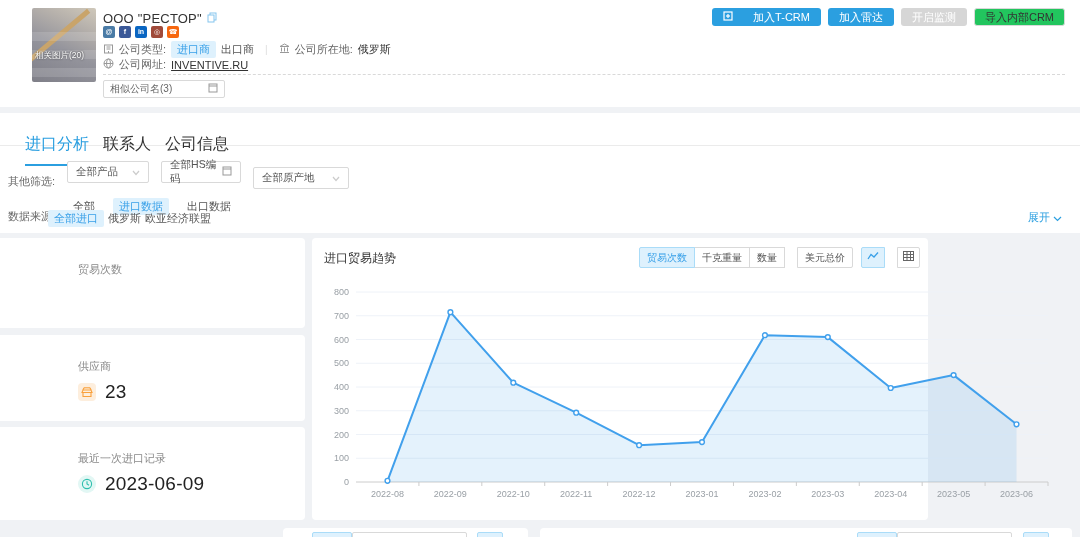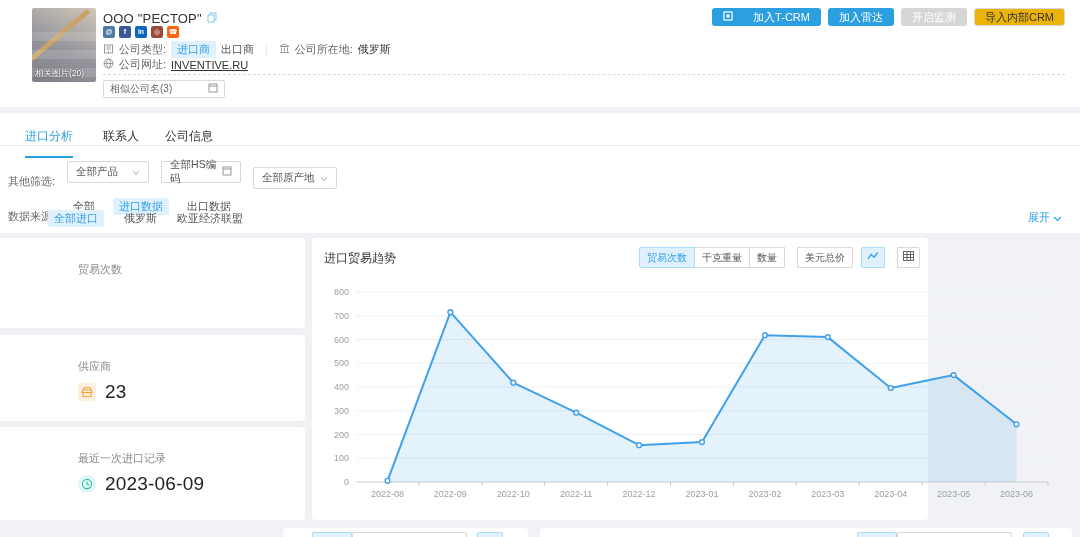--- a/index.html
+++ b/index.html
@@ -8,51 +8,51 @@
   #stage{position:relative;width:1080px;height:537px;overflow:hidden;background:#f0f2f5;}
   .abs{position:absolute;}
   .card{position:absolute;background:#fff;border-radius:4px;}
 
   
   #header-card{left:0;top:0;width:1080px;height:107px;background:#fff;}
   #company-photo{left:32px;top:8px;width:64px;height:74px;border-radius:2px;overflow:hidden;
     background:linear-gradient(205deg,#cfc8ba 0%,#b5b0ab 25%,#94949c 55%,#7f7f88 100%);}
   #company-photo .step{position:absolute;left:0;width:100%;height:9px;background:rgba(255,255,255,.14);}
   #company-photo .rail{position:absolute;width:80px;height:5px;background:#c9a express;background:#c9a46a;transform:rotate(-40deg);left:-14px;top:26px;}
-  #photo-label{position:absolute;left:0;right:0;bottom:2px;text-align:left;padding-left:3px;color:#fff;font-size:8.5px;text-shadow:0 0 2px rgba(0,0,0,.8);}
+  #photo-label{position:absolute;left:0;right:0;bottom:20px;text-align:left;padding-left:3px;color:#fff;font-size:8.5px;text-shadow:0 0 2px rgba(0,0,0,.8);}
   #company-name-row{left:103px;top:9px;display:flex;align-items:center;gap:5px;}
   #company-name{font-size:13px;color:#333;letter-spacing:.2px;}
   .sicon{width:12px;height:12px;border-radius:2px;color:#fff;font-size:7px;line-height:12px;text-align:center;font-weight:bold;display:inline-block;}
   #social-row{left:103px;top:26px;display:flex;gap:4px;}
   .info-row{left:103px;display:flex;align-items:center;gap:5px;font-size:11px;color:#666;}
   .info-val{color:#333;}
   .tag{background:#def1fd;color:#38a0e8;padding:1px 6px;border-radius:2px;font-size:11px;}
   .plain-opt{color:#555;font-size:11px;}
   .vdiv{color:#ddd;margin:0 6px;font-size:10px;}
   #dashed-sep{left:103px;top:74px;width:962px;border-top:1px dashed #d9d9d9;height:0;}
   #similar-box{left:103px;top:80px;width:122px;height:18px;border:1px solid #d9d9d9;border-radius:2px;
     display:flex;align-items:center;justify-content:space-between;padding:0 6px;font-size:10px;color:#666;background:#fff;cursor:pointer;}
   #header-actions{top:8px;right:15px;display:flex;gap:7px;}
   .btn{height:16px;font-size:11px;border-radius:3px;display:flex;align-items:center;gap:20px;padding:8px 10px;cursor:pointer;border:1px solid transparent;white-space:nowrap;}
   .btn.primary{background:#2b9fe0;color:#fff;}
   .btn.disabled{background:#d6d6d6;color:#fff;}
-  .btn.default{background:#eab308;border-color:#d9d9d9;color:#333;}
+  .btn.default{background:#22c55e;border-color:#d9d9d9;color:#333;}
 
   
   #tab-card{left:0;top:113px;width:1080px;height:120px;background:#fff;}
   #tabs-row{position:absolute;left:0;top:0;width:100%;height:33px;border-bottom:1px solid #ebebeb;}
-  .tab{position:absolute;top:8px;height:37px;line-height:30px;font-size:12px;color:#333;cursor:pointer;}
+  .tab{position:absolute;top:16px;height:37px;line-height:30px;font-size:16px;color:#333;cursor:pointer;}
   .tab.active{color:#2b9fe0;border-bottom:2px solid #2b9fe0;}
   #filter-row{position:absolute;left:8px;top:41px;display:flex;align-items:center;gap:12px;font-size:11px;}
   .f-label{color:#666;margin-top:20px;}
   .fbox{height:22px;border:1px solid #d9d9d9;border-radius:2px;background:#fff;display:flex;align-items:center;padding:0 8px;font-size:10.5px;color:#555;cursor:pointer;}
   #date-range{width:124px;justify-content:space-between;color:#333;}
   .fsel{justify-content:space-between;}
   #source-row{position:absolute;left:8px;top:76px;display:flex;align-items:center;gap:18px;font-size:11px;}
-  #source-sub-row{position:absolute;left:48px;top:97px;display:flex;align-items:center;gap:20px;font-size:11px;}
+  #source-sub-row{position:absolute;left:48px;top:97px;display:flex;align-items:center;gap:4px;font-size:11px;}
   #expand-link{position:absolute;right:18px;top:97px;color:#2b9fe0;font-size:11px;display:flex;align-items:center;gap:3px;cursor:pointer;}
 
   
   .stat-card{left:-6px;width:311px;}
   .stat-label{font-size:11px;color:#8a8a8a;margin-bottom:7px;}
   .stat-value-row{display:flex;align-items:center;gap:9px;}
   .stat-value{font-size:19px;color:#222;font-weight:500;letter-spacing:.2px;}
   .stat-inner{padding:24px 0 0 84px;}
   .ic18{width:18px;height:18px;display:inline-flex;align-items:center;justify-content:center;border-radius:4px;}
 
@@ -196,21 +196,21 @@
       </div>
       <div class="fbox fsel" style="width:80px;">
         <span>全部HS编码</span>
         <span>
           <svg width="10" height="10" viewBox="0 0 10 10">
               <rect x="1" y="1" width="8" height="8" fill="none" stroke="#999"></rect>
               <line x1="1" y1="3" x2="9" y2="3" stroke="#999"></line>
             </svg>
         </span>
       </div>
-      <div class="fbox fsel" style="width:84px;margin-top:12px;">
+      <div class="fbox fsel" style="width:96px;margin-top:12px;">
         <span>全部原产地</span>
         <span><svg width="8" height="6" viewBox="0 0 8 6">
               <polyline points="1,1 4,4.5 7,1" fill="none" stroke="#ccc" stroke-width="1.2"></polyline>
             </svg></span>
       </div>
     </div>
 
     <div id="source-row">
       <span class="f-label">数据来源:</span>
       <span class="plain-opt">全部</span>

